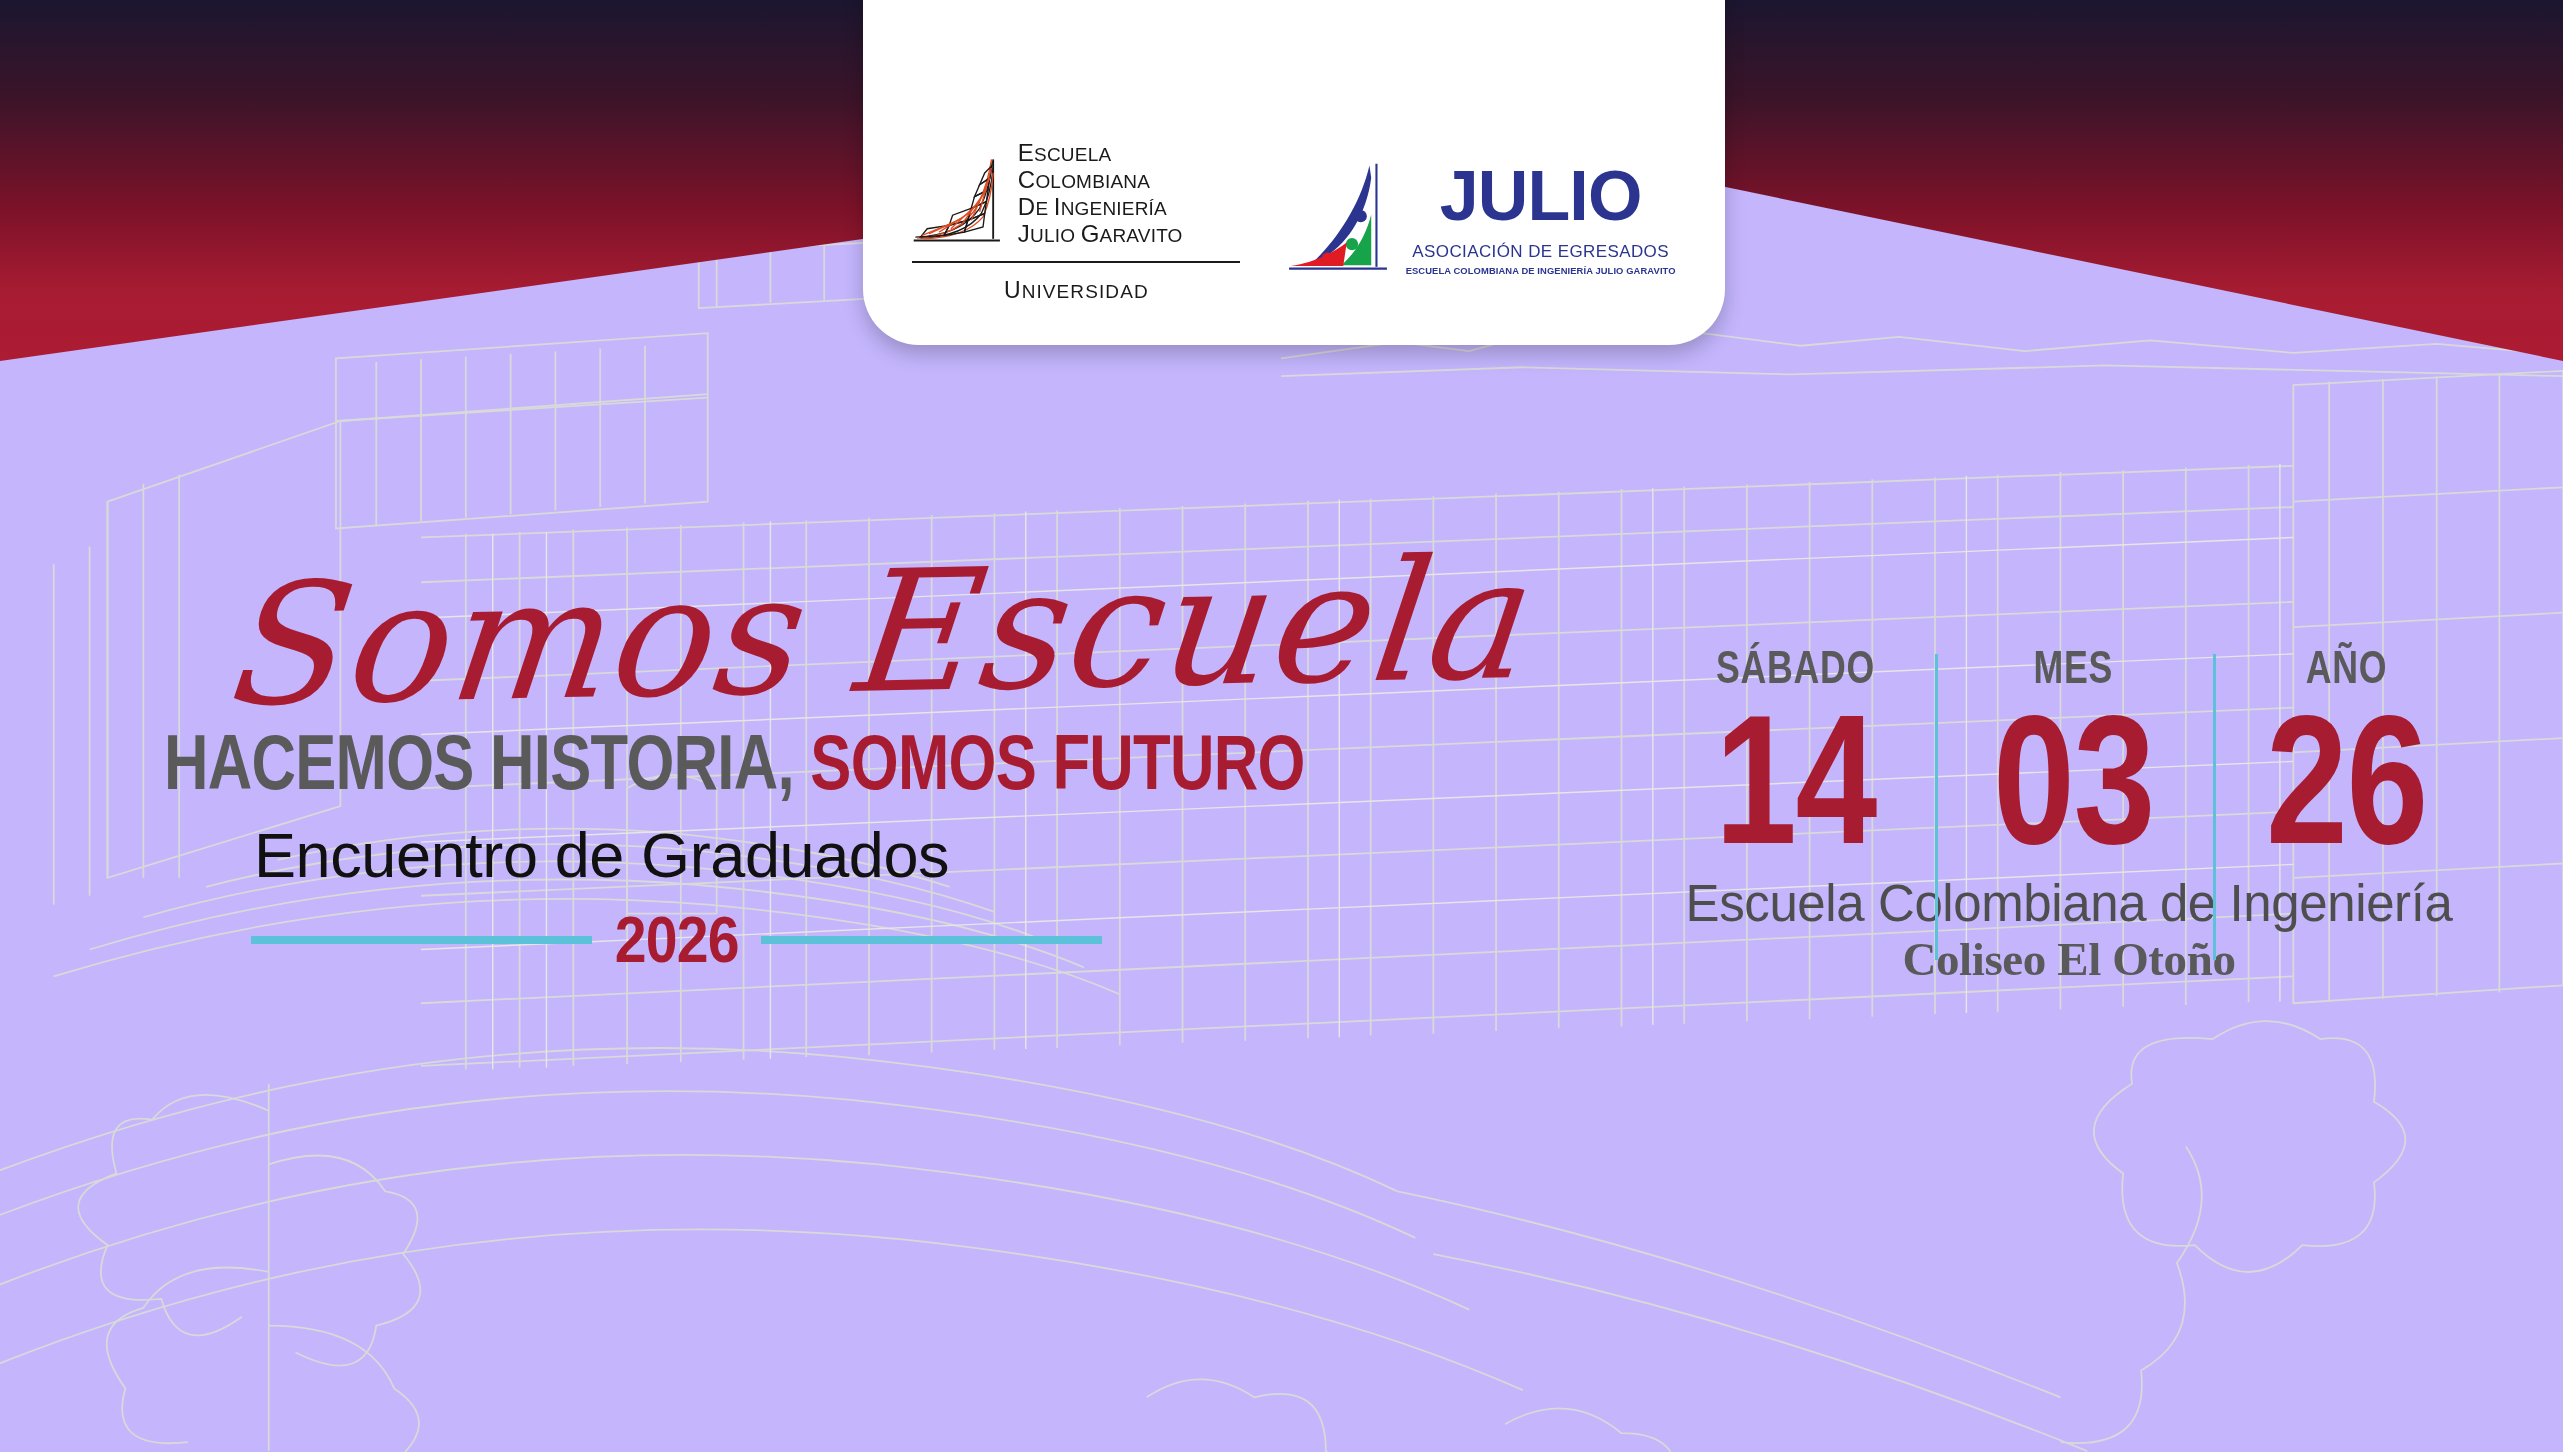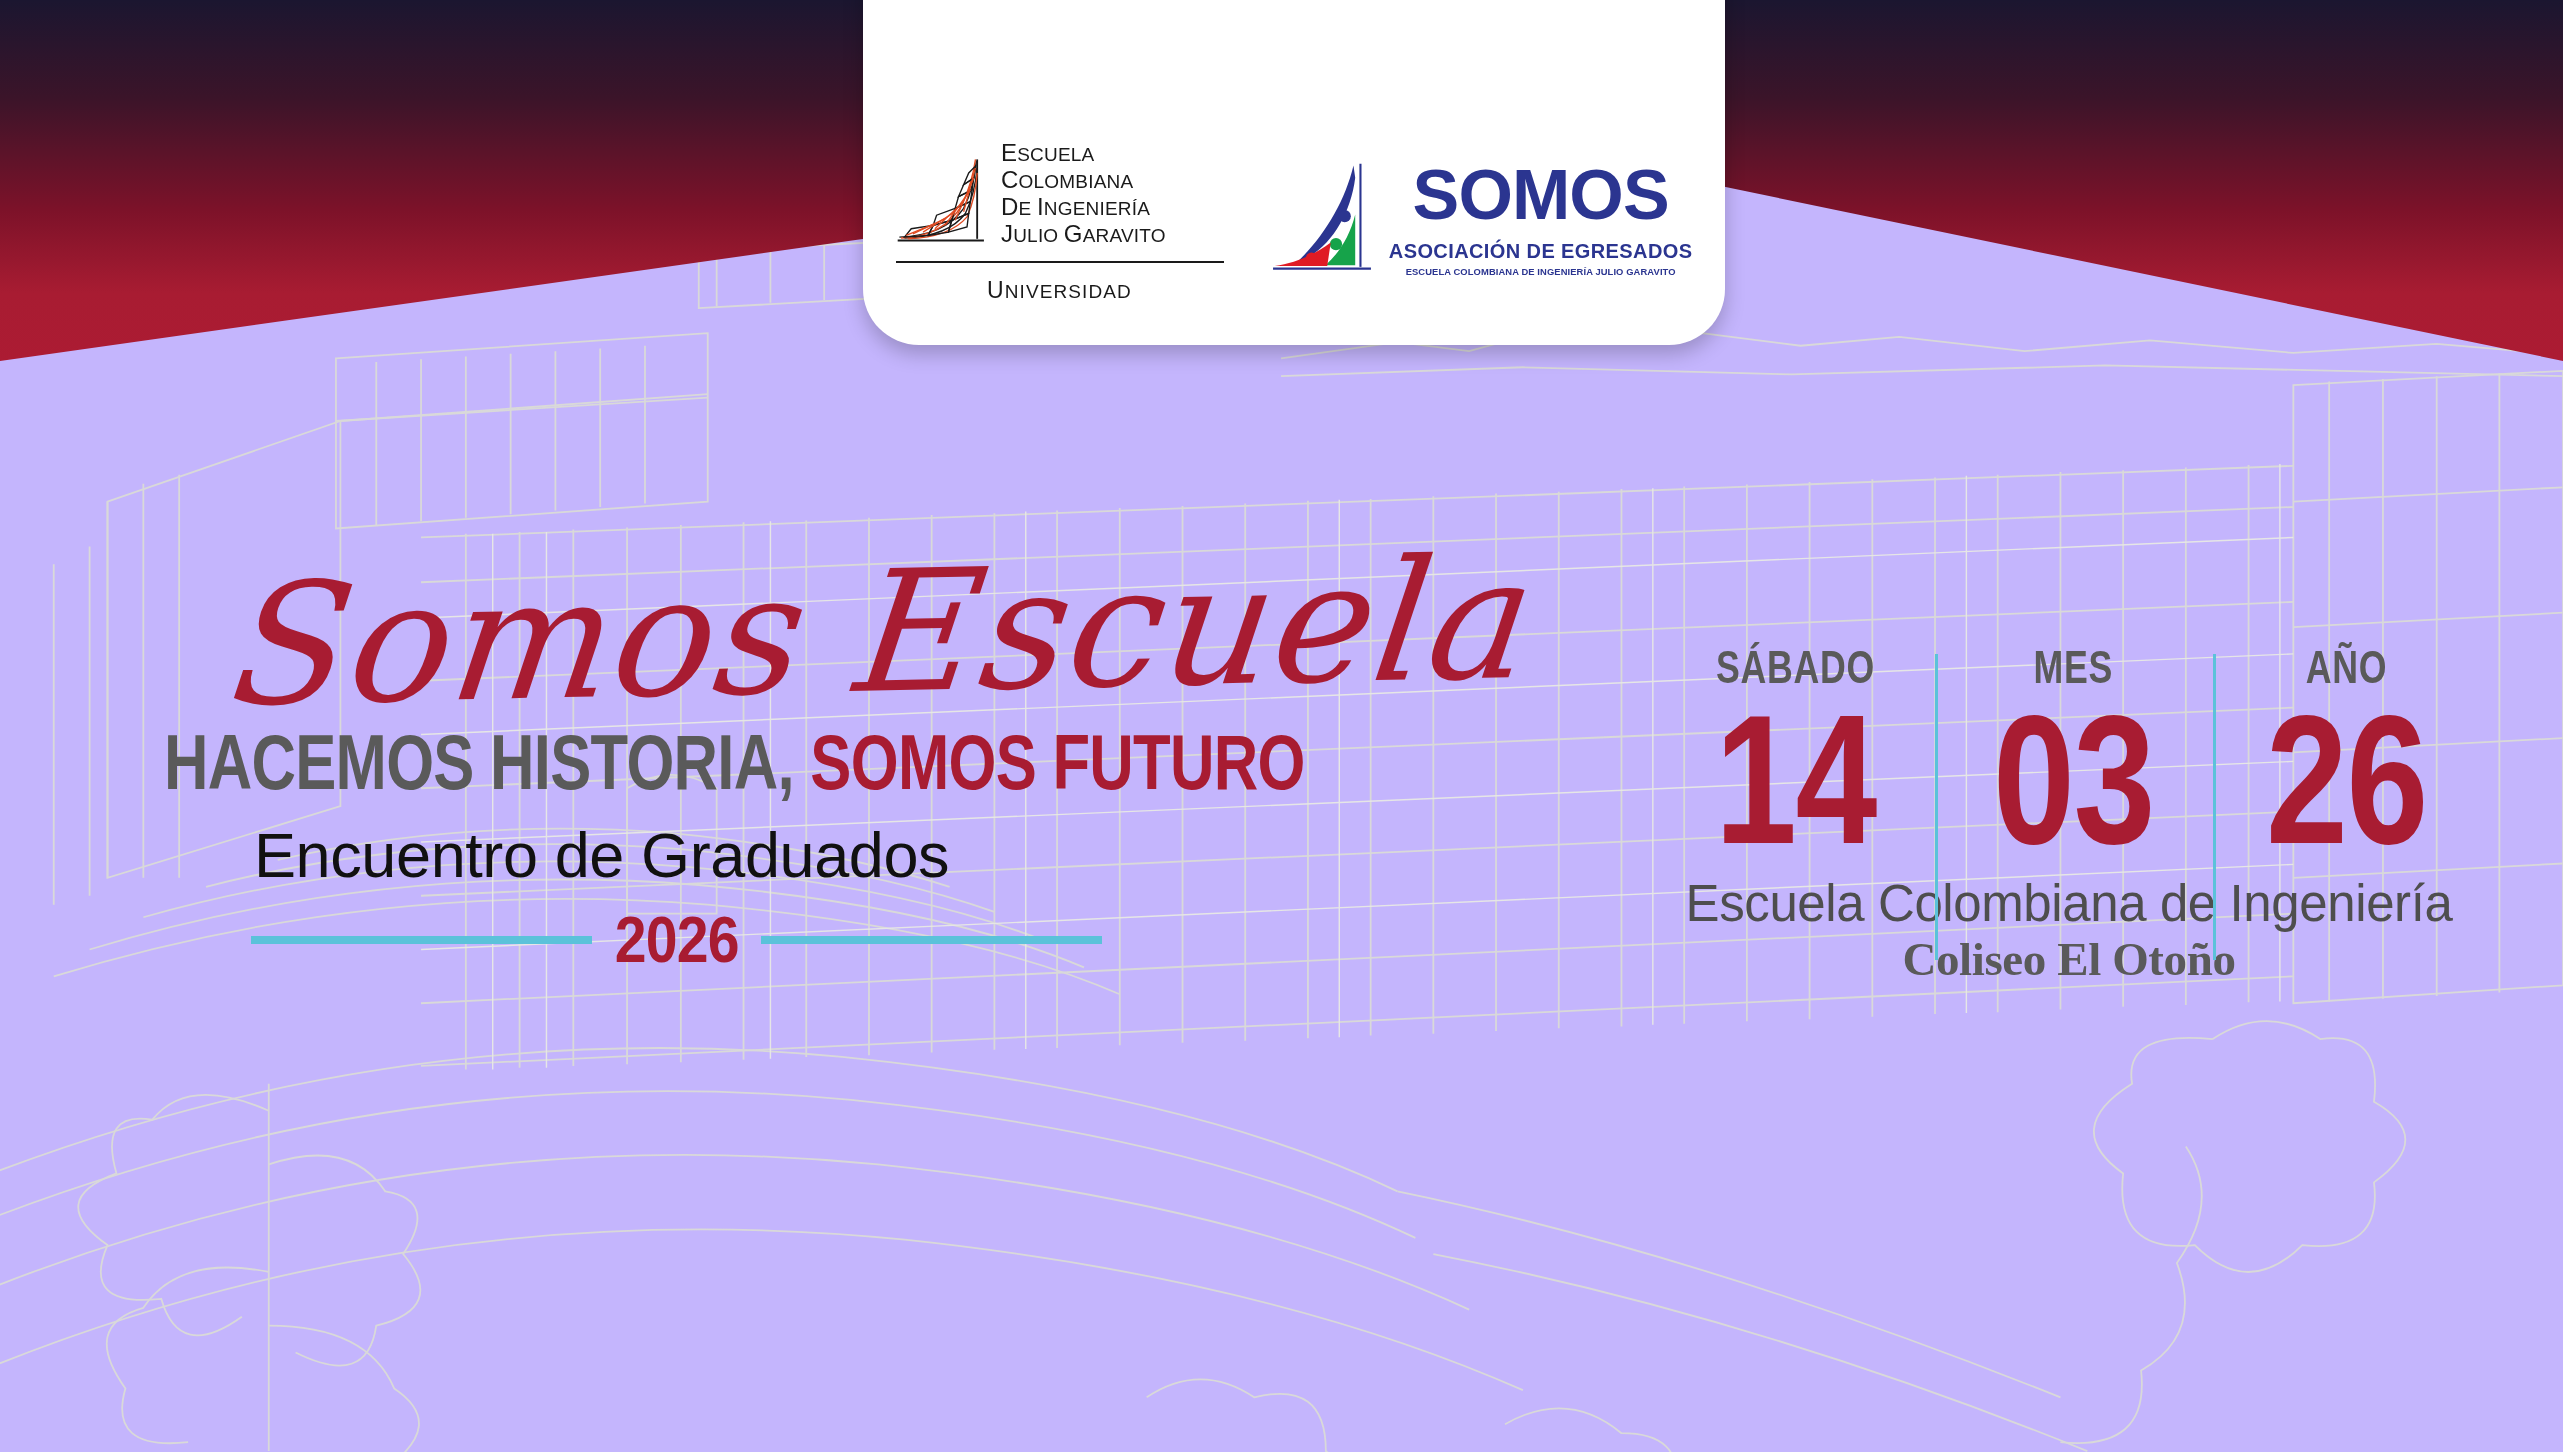--- a/index.html
+++ b/index.html
@@ -113,22 +113,22 @@
   #aeci-acronym{
     font-family:"Liberation Sans", sans-serif;
     font-weight:700;
     font-size:70px;
     line-height:.84;
     letter-spacing:-0.9px;
     color:#2b3590;
   }
   #aeci-sub1{
     font-family:"Liberation Sans", sans-serif;
-    font-weight:700;
-    font-size:20px;
+    font-weight:400;
+    font-size:17px;
     letter-spacing:0.4px;
     color:#2b3590;
     margin-top:16px;
     transform:scaleX(1.0);
   }
   #aeci-sub2{
     font-family:"Liberation Sans", sans-serif;
     font-weight:700;
     font-size:9.4px;
     letter-spacing:0.1px;
@@ -449,21 +449,21 @@
             <circle cx="86" cy="62" r="7" fill="#2b3590"></circle>
 
             <path d="M98 60 C 92 84 80 104 64 118 L 98 118 Z" fill="#16a34a"></path>
             <circle cx="76" cy="94" r="7" fill="#16a34a"></circle>
 
             <path d="M70 92 C 52 106 28 116 6 119 L 66 119 Z" fill="#e01b24"></path>
             <circle cx="48" cy="110" r="6.5" fill="#e01b24"></circle>
           </svg>
         </div>
         <div id="aeci-text">
-          <div id="aeci-acronym">SOMOS</div>
+          <div id="aeci-acronym">JULIO</div>
           <div id="aeci-sub1">ASOCIACIÓN DE EGRESADOS</div>
           <div id="aeci-sub2">ESCUELA COLOMBIANA DE INGENIERÍA JULIO GARAVITO</div>
         </div>
       </div>
 
     </div>
   </div>
 
   <div id="headline">
     <div id="script-title">Somos Escuela</div>

